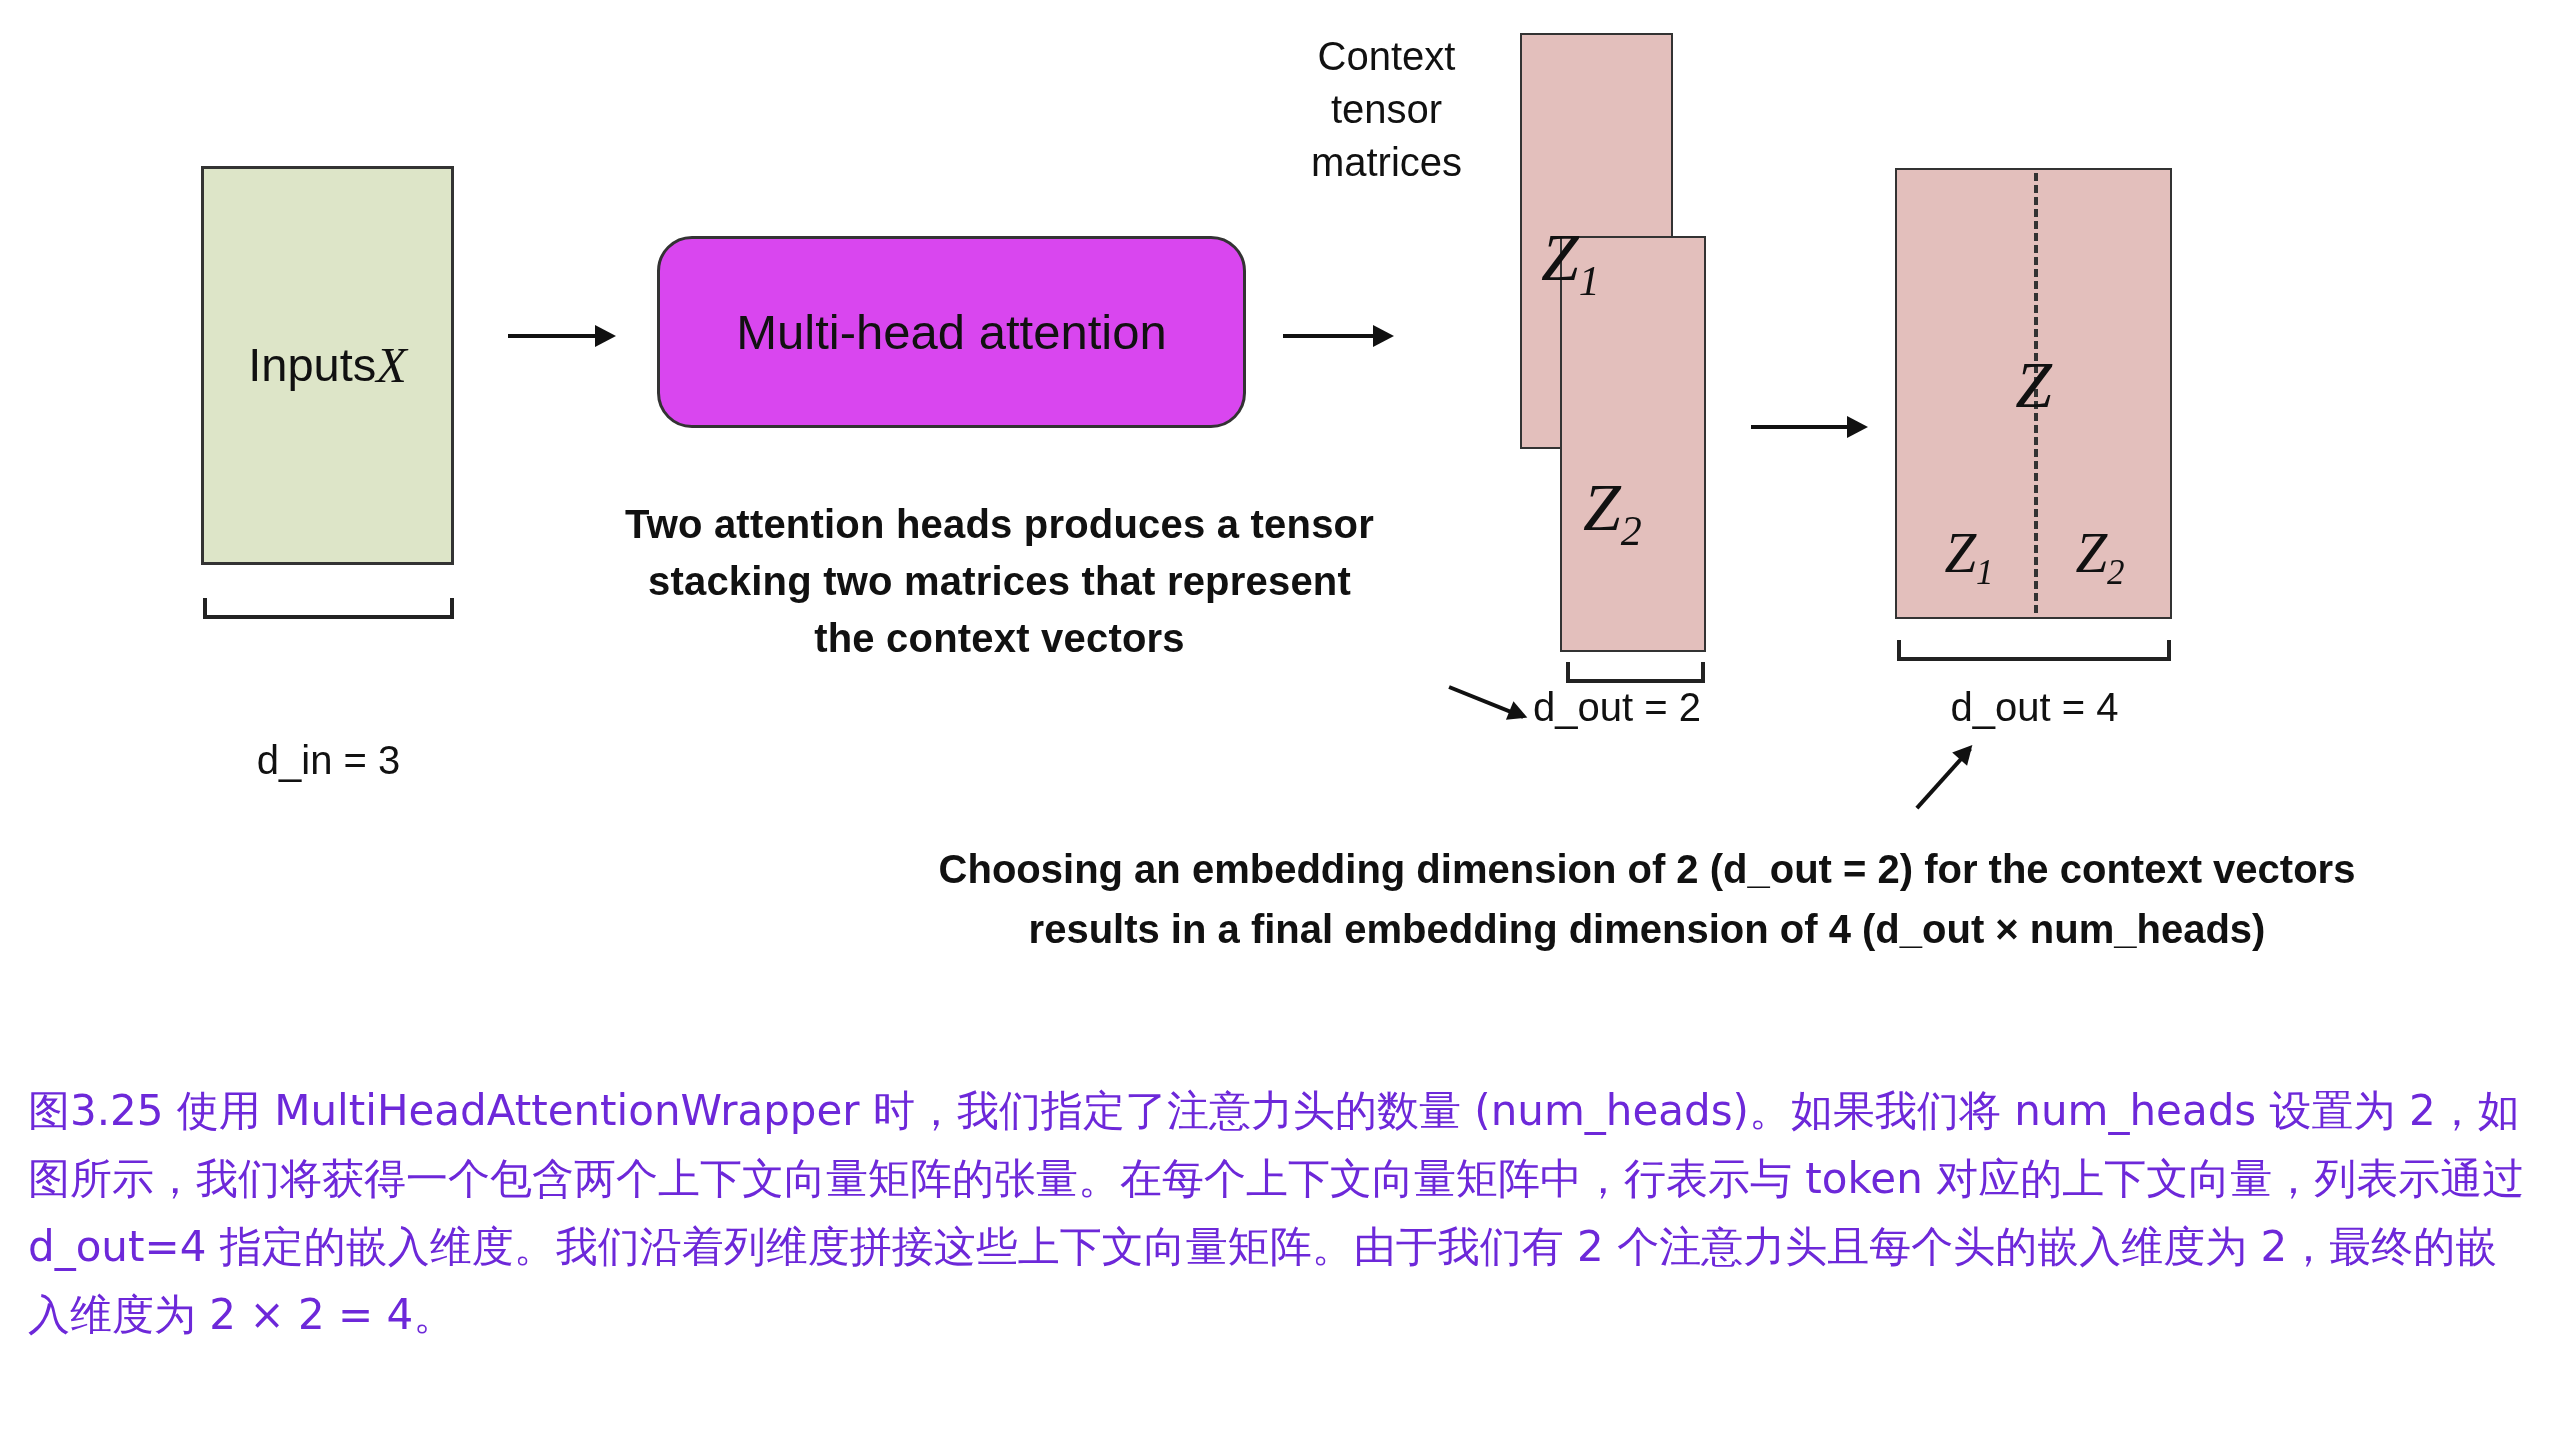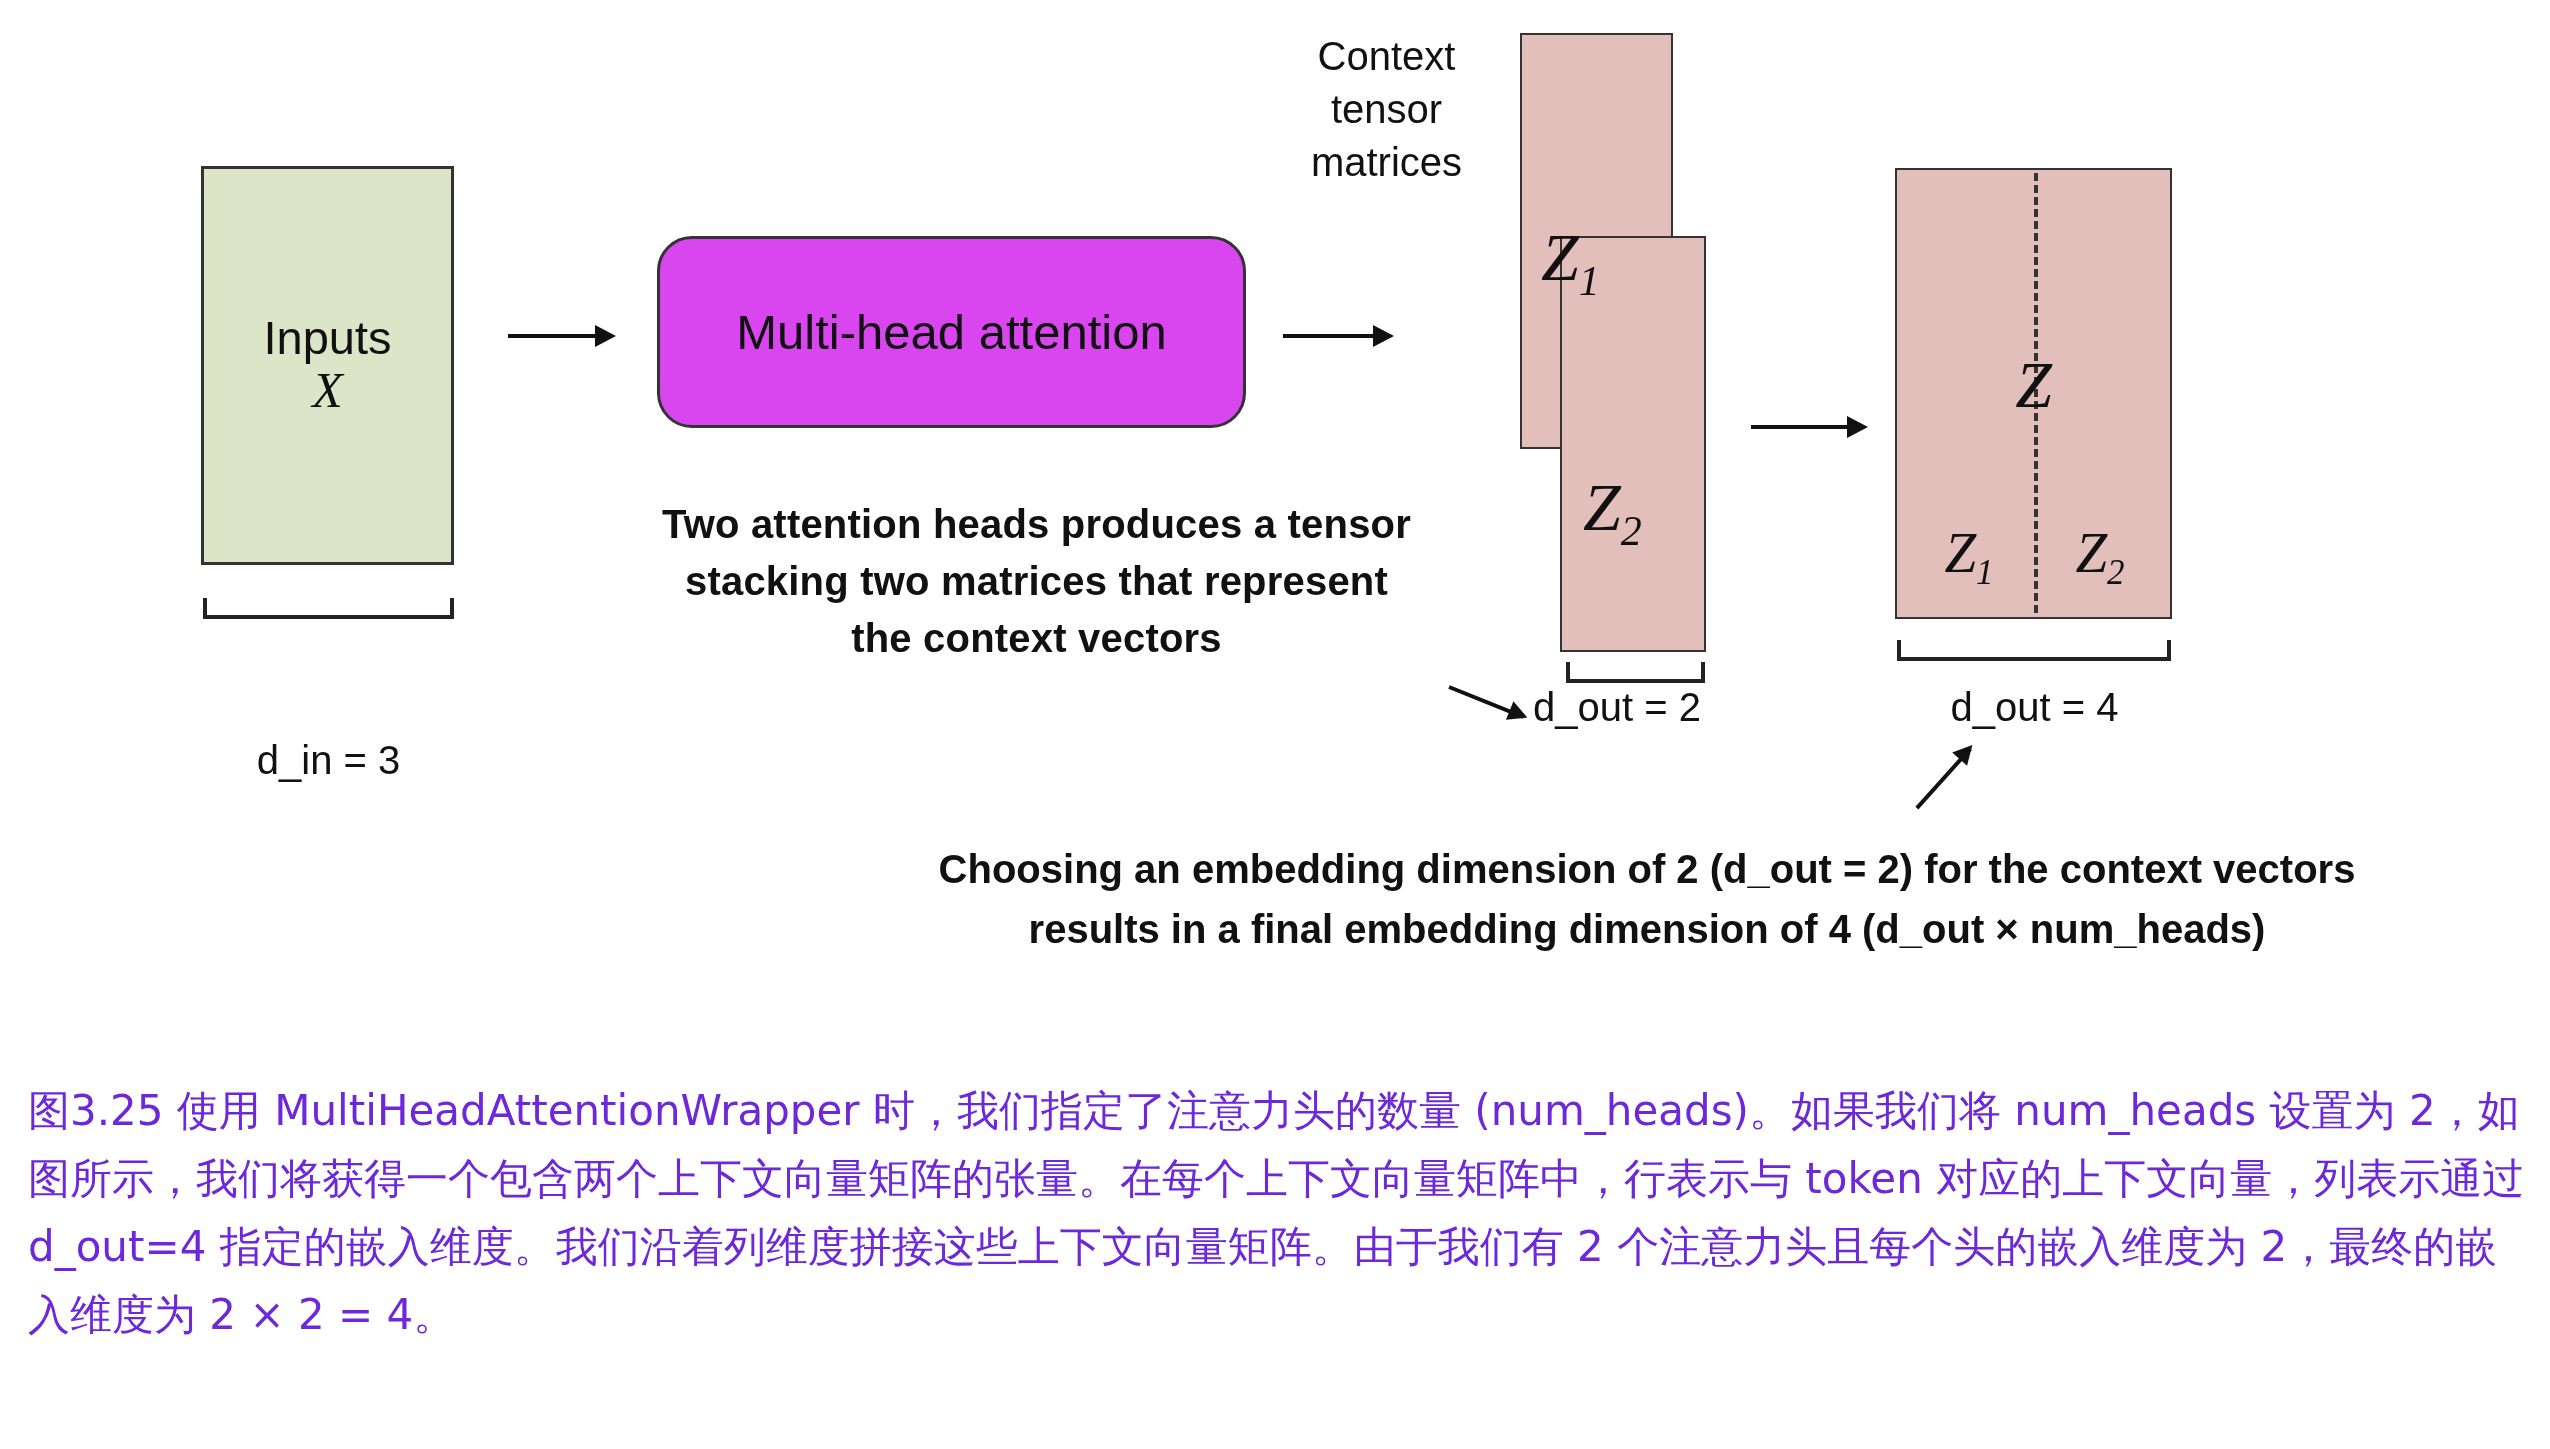--- a/index.html
+++ b/index.html
@@ -27,21 +27,21 @@
   .inputs-box {
     position: absolute;
     left: 201px;
     top: 166px;
     width: 253px;
     height: 399px;
     background: #dde5c8;
     border: 3.5px solid #333333;
     box-sizing: border-box;
     display: flex;
-    flex-direction: column;
+    flex-direction: row;
     align-items: center;
     justify-content: center;
   }
   .inputs-label {
     font-size: 47px;
     color: #111111;
     line-height: 1.08;
   }
   .inputs-var {
     font-family: "Liberation Serif", serif;
@@ -135,21 +135,21 @@
   .arrow-dout4 {
     left: 1917px;
     top: 806px;
     transform: rotate(-48deg);
     transform-origin: left center;
   }
 
   
   .mha-caption {
     position: absolute;
-    left: 655px;
+    left: 618px;
     top: 496px;
     width: 763px;
     text-align: center;
     font-weight: bold;
     font-size: 40px;
     line-height: 1.42;
     letter-spacing: 0.2px;
   }
 
   

